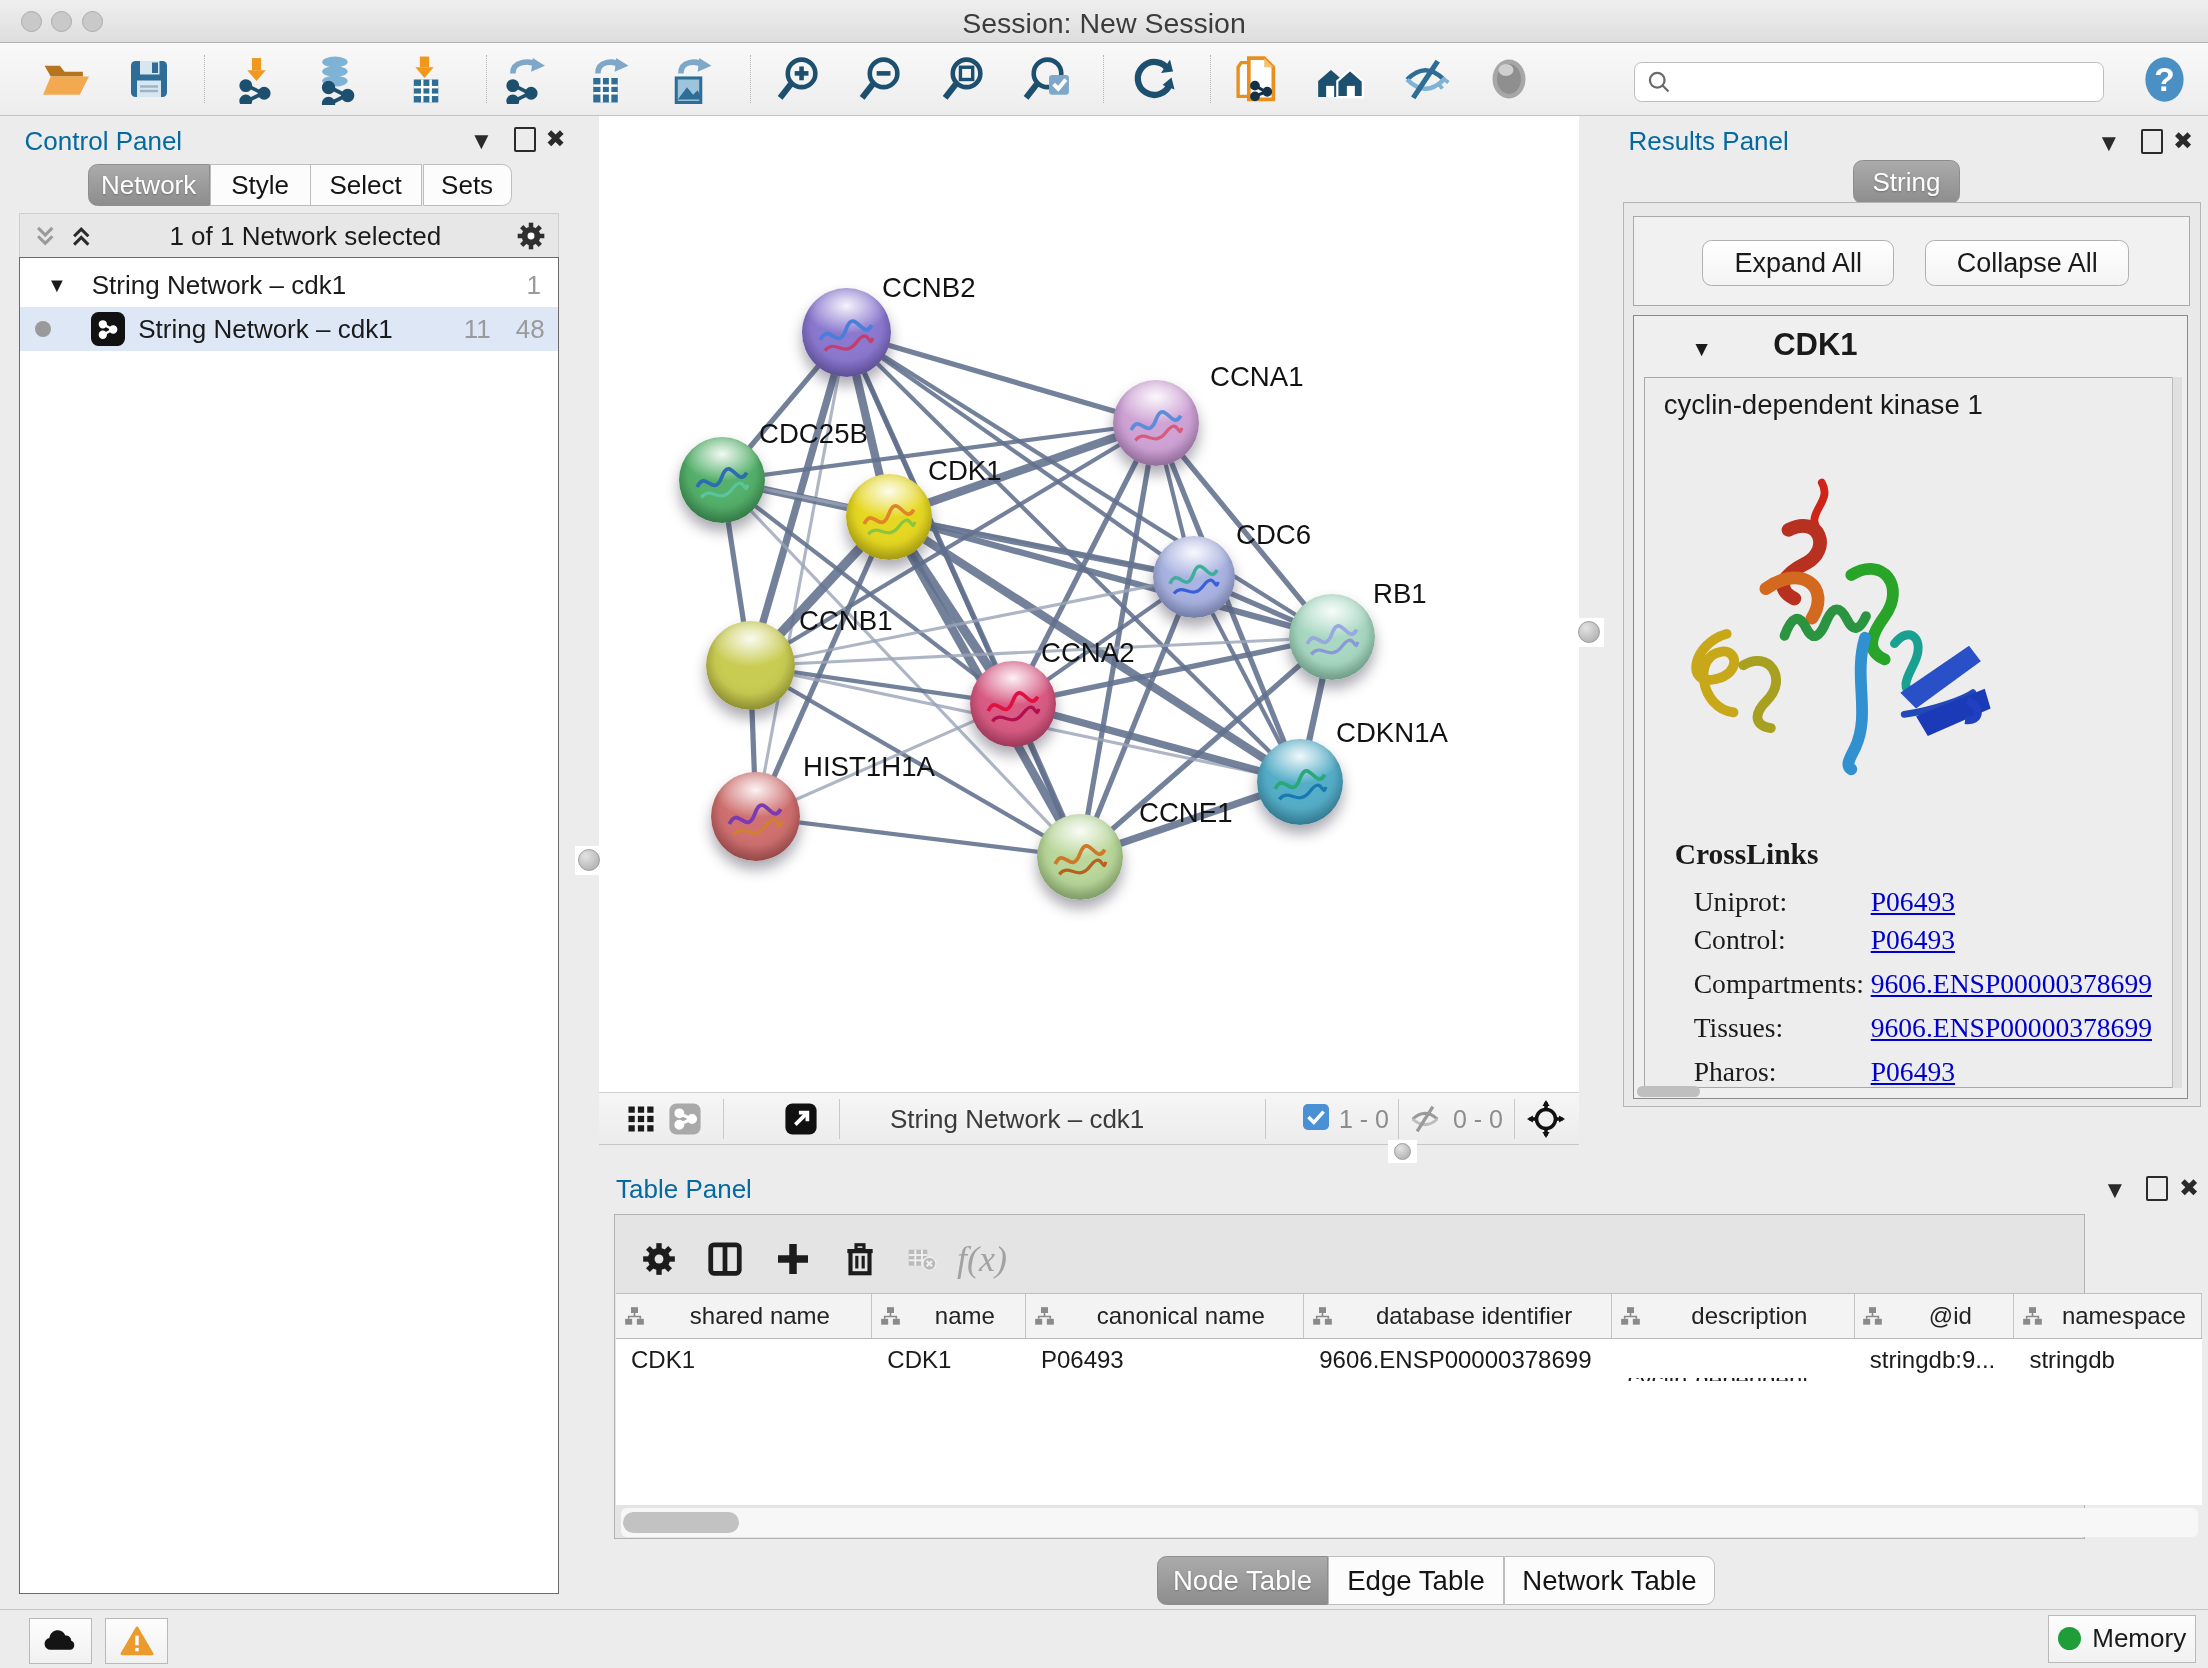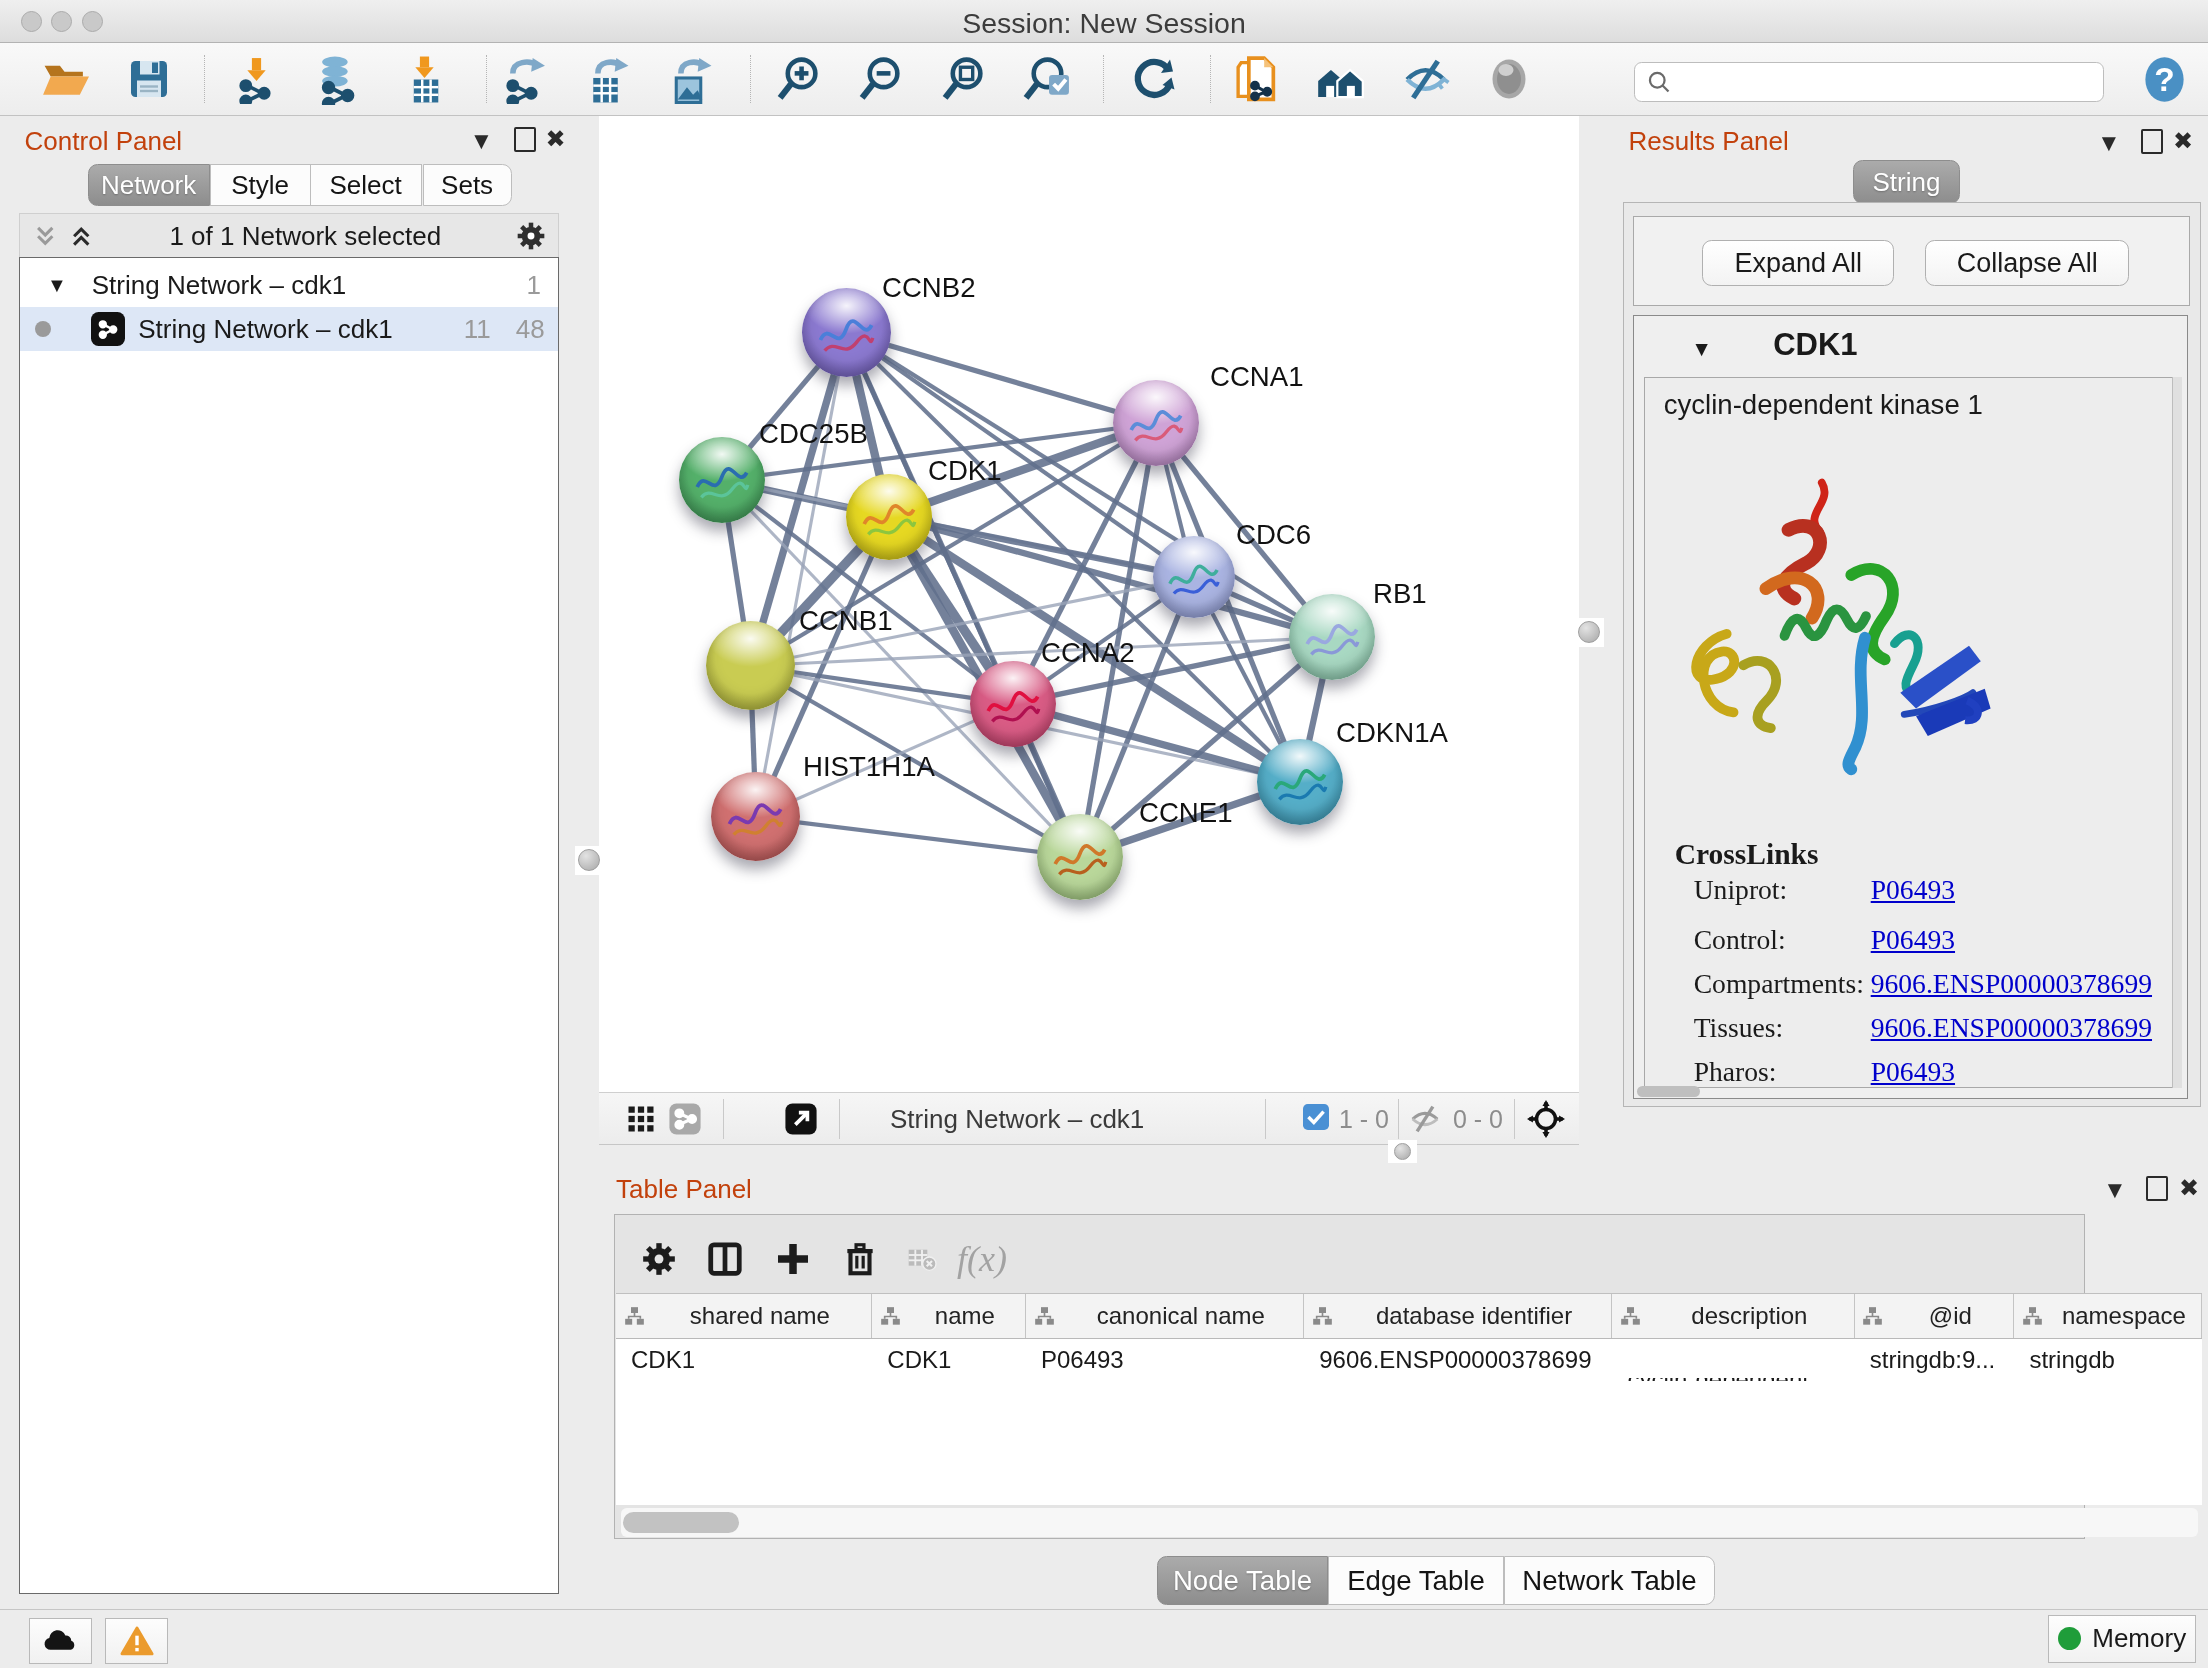--- a/index.html
+++ b/index.html
@@ -14,21 +14,21 @@
   .wtitle{top:6.7px;left:0;width:100%;text-align:center;font-size:28.5px;color:#3c3c3c}
   
   .toolbar{left:0;top:43px;width:2208px;height:72px;background:linear-gradient(#f9f9f9,#ededed);
            border-bottom:1px solid #c2c2c2}
   .tbi{top:9.5px;width:53px;height:53px;display:flex;align-items:center;justify-content:center;cursor:pointer}
   .tsep{top:12.4px;height:48px;border-left:1.9px dotted #b5b5b5;width:0}
   .searchbox{top:19px;width:470px;height:40px;background:#fff;border:1.9px solid #bdbdbd;border-radius:7.6px;
              display:flex;align-items:center;padding-left:11.4px;box-sizing:border-box}
   .searchbox input{border:none;outline:none;font-size:25px;width:399px;background:transparent}
   
-  .ptitle{font-size:26px;color:#c2410c}
+  .ptitle{font-size:26px;color:#0369a1}
   .pbtn{font-size:24px;color:#2a2a2a;line-height:1}
   .floatbox{width:18px;height:21px;border:2.4px solid #2a2a2a;border-radius:1.9px}
   .seg{display:flex;align-items:center;justify-content:center;background:#fcfcfc;border:1px solid #bdbdbd;
        font-size:26px;color:#141414;box-sizing:border-box;cursor:pointer}
   .seg.sel{background:linear-gradient(#ababab,#8d8d8d);color:#fff;border-color:#8d8d8d;
            text-shadow:0 1px 1.9px rgba(0,0,0,.25)}
   .rfirst{border-radius:9.5px 0 0 9.5px}.rlast{border-radius:0 9.5px 9.5px 0}
   
   .control{left:7.6px;top:116px;width:555px;height:1487px}
   .selrow{background:#e7e7e7;border:1px solid #cfcfcf;display:flex;align-items:center}
@@ -602,21 +602,21 @@
             <path d="M196 172 C184 212 202 250 186 284 C180 296 176 302 182 306" stroke="#3090d0" stroke-width="12"></path>
             <path d="M236 250 C266 246 298 234 306 228" stroke="#2348b8" stroke-width="7"></path>
           </g>
           <path d="M232 228 L302 180 L314 196 L248 244 Z" fill="#2a50c8"></path>
           <path d="M248 252 L318 224 L324 244 L260 272 Z" fill="#1a3ab8"></path>
           <path d="M300 236 C316 242 314 258 298 256" stroke="#2040c0" stroke-width="8" fill="none"></path>
         </svg>
 
         <div class="abs serif" style="left:30px;top:460px;font-size:29.5px;font-weight:bold">CrossLinks</div>
         <div class="abs" id="crosslinks" style="left:0;top:496px;width:529px">
-            <div style="display: flex; height: 44px; align-items: flex-start;">
+            <div style="display: flex; height: 44px; align-items: flex-end;">
               <span class="serif xlabel" style="margin-left: 49px; width: 177px;">Uniprot:</span>
               <span class="serif xlink">P06493</span>
             </div>
             <div style="display: flex; height: 44px; align-items: center;">
               <span class="serif xlabel" style="margin-left: 49px; width: 177px;">Control:</span>
               <span class="serif xlink">P06493</span>
             </div>
             <div style="display: flex; height: 44px; align-items: center;">
               <span class="serif xlabel" style="margin-left: 49px; width: 177px;">Compartments:</span>
               <span class="serif xlink">9606.ENSP00000378699</span>

